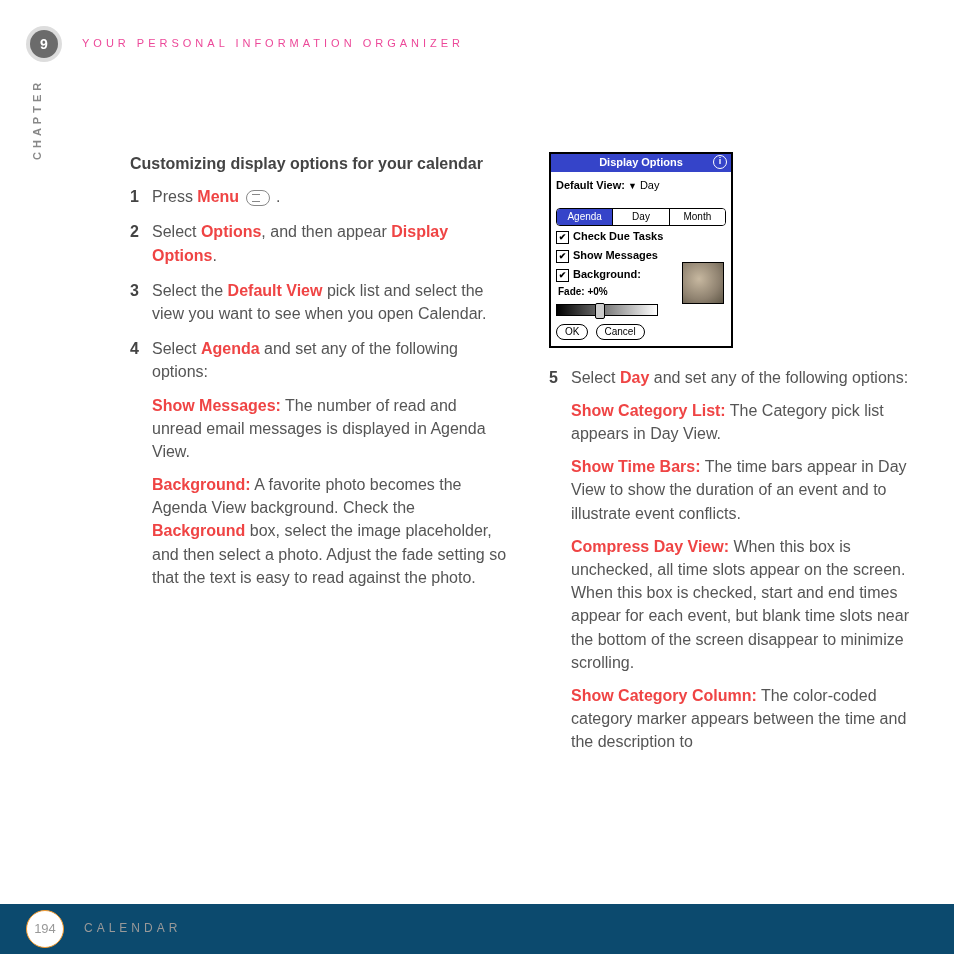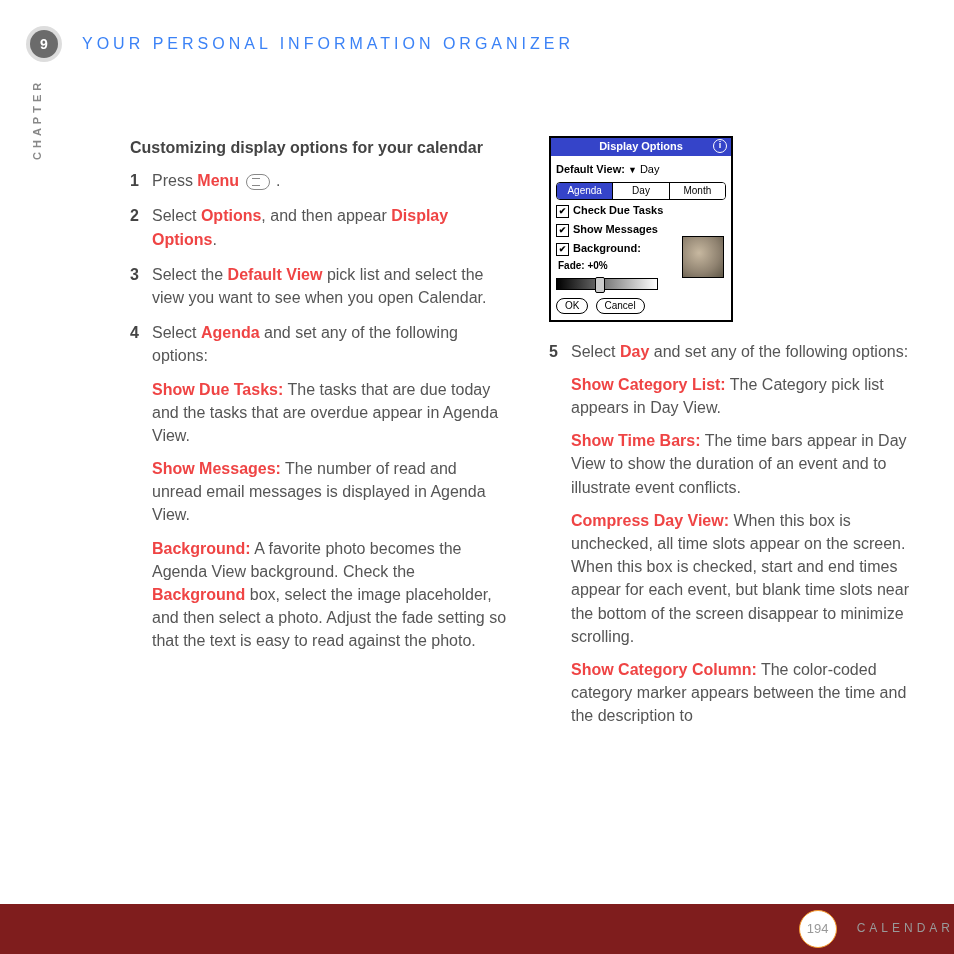--- a/index.html
+++ b/index.html
@@ -28,37 +28,37 @@
     border-radius: 50%;
     color: #fff;
     display: flex; align-items: center; justify-content: center;
     font-size: 14px;
     font-weight: bold;
     box-shadow: 0 0 0 4px #ddd;
   }
   .header-title {
     margin-left: 24px;
     letter-spacing: 4px;
-    font-size: 16px;
-    color: #3b82f6;
+    font-size: 11px;
+    color: #ec4899;
   }
   .chapter-label {
     position: absolute;
     left: 30px;
     top: 160px;
     transform: rotate(-90deg);
     transform-origin: left top;
     letter-spacing: 4px;
     font-size: 11px;
     color: #888;
     font-weight: bold;
   }
   .content {
     position: absolute;
-    top: 136px;
+    top: 152px;
     left: 130px;
     width: 800px;
     display: flex;
     gap: 38px;
   }
   .col { width: 385px; }
   .section-title {
     font-weight: bold;
     color: #444;
     margin-bottom: 10px;
@@ -90,42 +90,42 @@
     border: 2px solid #000;
     background: #fff;
     font-family: Arial, sans-serif;
     font-size: 11px;
     color: #000;
     margin-bottom: 18px;
   }
   .panel-title { background:#3544c9; color:#fff; text-align:center; font-weight:bold; padding:1px 0; position:relative; font-size:11px;}
   .panel-info { position:absolute; right:4px; top:1px; width:12px; height:12px; border:1px solid #fff; border-radius:50%; font-size:9px; line-height:10px; text-align:center;}
   .panel-body { padding: 4px 5px 6px; }
-  .dv-row { font-size:11px; margin:2px 0 4px; }
+  .dv-row { font-size:11px; margin:2px 0 14px; }
   .dv-row .b2 { font-weight:bold; }
   .dd { display:inline-block; font-size:9px; vertical-align:middle;}
   .tabs { display:flex; border:1px solid #000; border-radius:4px; overflow:hidden; font-size:10px; }
   .tab { flex:1; text-align:center; padding:1px 0; border-right:1px solid #000; background:#fff;}
   .tab:last-child { border-right:none;}
   .tab.active { background:#3544c9; color:#fff;}
   .chk-row { display:flex; align-items:center; gap:4px; margin-top:3px; font-weight:bold;}
   .chk { width:11px; height:11px; border:1px solid #000; display:inline-flex; align-items:center; justify-content:center; font-size:9px; line-height:9px;}
   .fade-row { font-size:10px; margin:2px 0 2px 2px; font-weight:bold;}
   .slider { height:10px; background: linear-gradient(to right,#000,#fff); border:1px solid #000; position:relative; width:100px; display:inline-block; vertical-align:middle;}
   .thumb { position:absolute; left:38px; top:-2px; width:8px; height:14px; background:#ccc; border:1px solid #000; border-radius:2px;}
   .bg-img { width:40px; height:40px; border:1px solid #000; float:right; margin-top:-40px; margin-right:2px; background: radial-gradient(circle at 40% 40%, #c7b8a0 0%, #8f8270 60%, #5e5646 100%);}
   .panel-buttons { margin-top:6px; }
   .pbtn { display:inline-block; border:1px solid #000; border-radius:10px; padding:0 8px; font-size:10px; margin-right:4px; line-height:14px;}
 
   .footer {
     position: absolute;
     bottom: 0; left: 0; right:0;
     height: 50px;
-    background: #7f1d1d;
-    display: flex; align-items: center; justify-content: flex-end;
+    background: #0c4a6e;
+    display: flex; align-items: center;
   }
   .page-num {
     width: 36px; height: 36px;
     border: 1px solid #f59a2d;
     border-radius: 50%;
     display:flex; align-items:center; justify-content:center;
     font-size: 13px; color: #999;
     margin-left: 26px;
     background: #fff;
   }
@@ -161,23 +161,20 @@
       <li>
         <span class="step-num">3</span>
         <span class="step-body">
           <span>Select the </span><span class="b">Default View</span><span> pick list and select the view you want to see when you open Calendar.</span>
         </span>
       </li>
       <li>
         <span class="step-num">4</span>
         <span class="step-body">
           <span>Select </span><span class="b">Agenda</span><span> and set any of the following options:</span>
-          <div class="option-block">
-            <span class="b">Show Due Tasks:</span><span> The tasks that are due today and the tasks that are overdue appear in Agenda View.</span>
-          </div>
           <div class="option-block">
             <span class="b">Show Messages:</span><span> The number of read and unread email messages is displayed in Agenda View.</span>
           </div>
           <div class="option-block">
             <span class="b">Background:</span><span> A favorite photo becomes the Agenda View background. Check the </span><span class="b">Background</span><span> box, select the image placeholder, and then select a photo. Adjust the fade setting so that the text is easy to read against the photo.</span>
           </div>
         </span>
       </li>
     </ol>
   </div>

